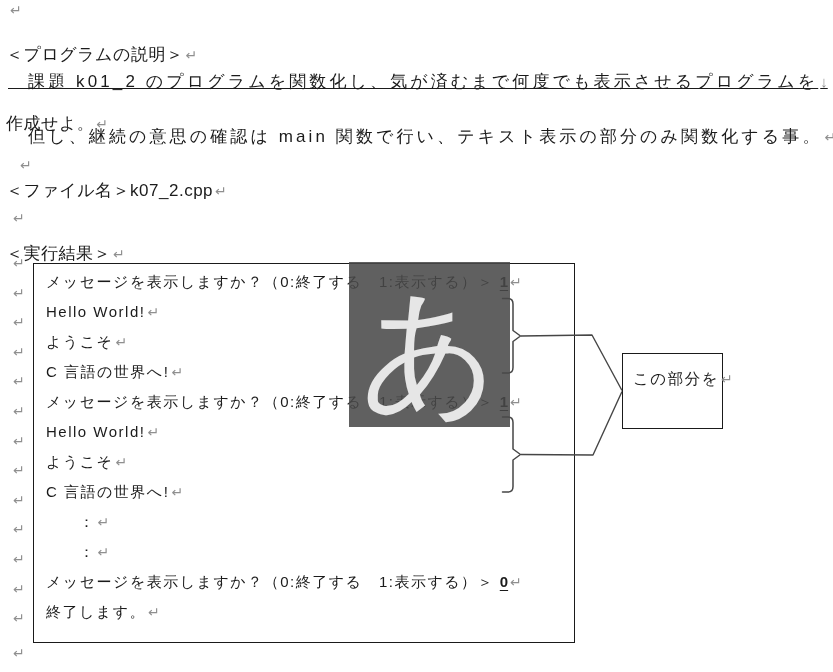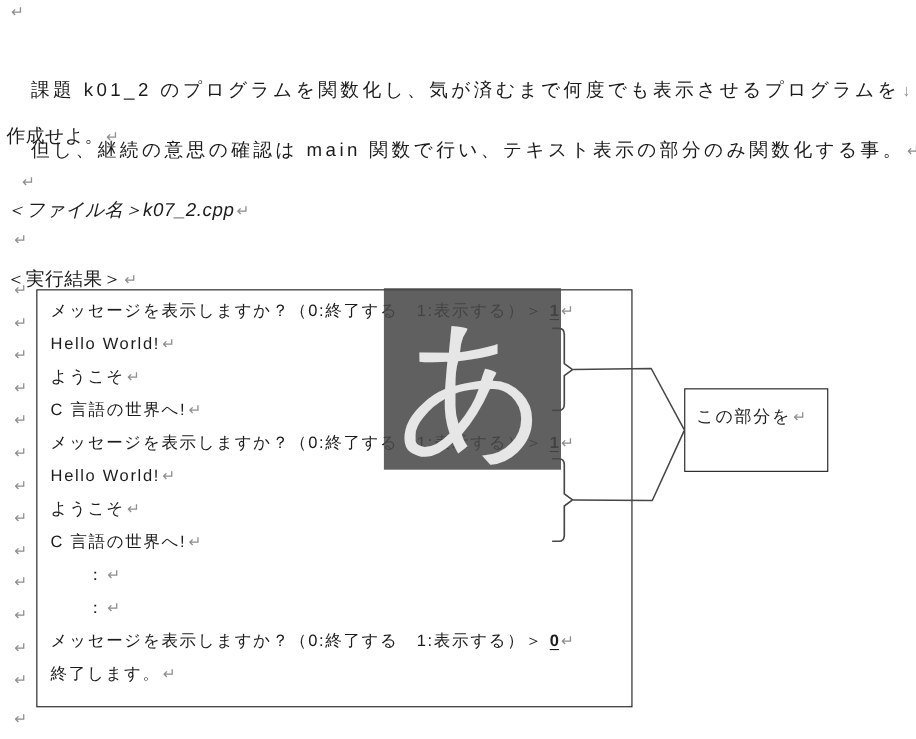--- a/index.html
+++ b/index.html
@@ -16,43 +16,44 @@
   .wrapmark{color:var(--marks);font-size:15px;letter-spacing:0;padding-left:2px;}
   .marg{position:absolute;color:var(--marks);font-size:14px;line-height:14px;}
   #resultbox{position:absolute;left:33px;top:263px;width:540px;height:378px;
     border:1.5px solid var(--border);background:#fff;z-index:1;}
   .bl{position:absolute;left:12px;white-space:pre;font-size:15px;letter-spacing:1.5px;line-height:20px;}
   .bl .digit{font-weight:700;text-decoration:underline;text-underline-offset:3px;letter-spacing:0;}
   #connector-svg{position:absolute;left:0;top:0;z-index:2;pointer-events:none;}
   #ime-overlay{position:absolute;left:349px;top:262px;width:161px;height:165px;
     background:var(--overlay-bg);z-index:3;display:flex;align-items:center;justify-content:center;}
   #ime-overlay .ch{color:var(--overlay-ch);font-size:136px;line-height:136px;padding-top:12px;}
-  #callout{position:absolute;left:622px;top:353px;width:131px;height:76px;
+  #callout{position:absolute;left:622px;top:353px;width:101px;height:76px;
     border:1.3px solid var(--border);background:#fff;z-index:2;
     padding:10px 0 16px 10px;box-sizing:border-box;}
   .co-line{font-size:15.5px;letter-spacing:1.5px;line-height:30px;white-space:pre;}
 </style>
 </head>
 <body>
 
 <div id="canvas">
 
   <div class="dl" style="left:8px;top:0px;"><span class="pm">↵</span></div>
 
 
+  <div class="dl" style="left:6px;top:45px;"><span class="t">＜プログラムの説明＞</span><span class="pm">↵</span></div>
 
-  <div class="dl just" style="left:8px;top:72px;"><span class="t">　課題 k01_2 のプログラムを関数化し、気が済むまで何度でも表示させるプログラムを</span><span class="wrapmark">↓</span></div>
+  <div class="dl just" style="left:8px;top:72px;text-decoration:underline;"><span class="t">　課題 k01_2 のプログラムを関数化し、気が済むまで何度でも表示させるプログラムを</span><span class="wrapmark">↓</span></div>
 
   <div class="dl" style="left:6px;top:100px;margin-top:14px;"><span class="t">作成せよ。</span><span class="pm">↵</span></div>
 
   <div class="dl just" style="left:8px;top:127px;"><span class="t">　但し、継続の意思の確認は main 関数で行い、テキスト表示の部分のみ関数化する事。</span><span class="pm">↵</span></div>
 
   <div class="dl" style="left:18px;top:155px;"><span class="pm">↵</span></div>
 
-  <div class="dl" style="left:6px;top:181px;font-style:italic;"><span class="t">＜ファイル名＞k07_2.cpp</span><span class="pm">↵</span></div>
+  <div class="dl" style="left:6px;top:181px;"><span class="t">＜ファイル名＞k07_2.cpp</span><span class="pm">↵</span></div>
 
   <div class="dl" style="left:11px;top:208px;"><span class="pm">↵</span></div>
 
   <div class="dl" style="left:6px;top:230px;margin-top:14px;"><span class="t">＜実行結果＞</span><span class="pm">↵</span></div>
 
   <div id="margin-marks">
       <span class="marg" style="left: 13px; top: 256px;">↵</span>
       <span class="marg" style="left: 13px; top: 285.6px;">↵</span>
       <span class="marg" style="left: 13px; top: 315.2px;">↵</span>
       <span class="marg" style="left: 13px; top: 344.8px;">↵</span>

